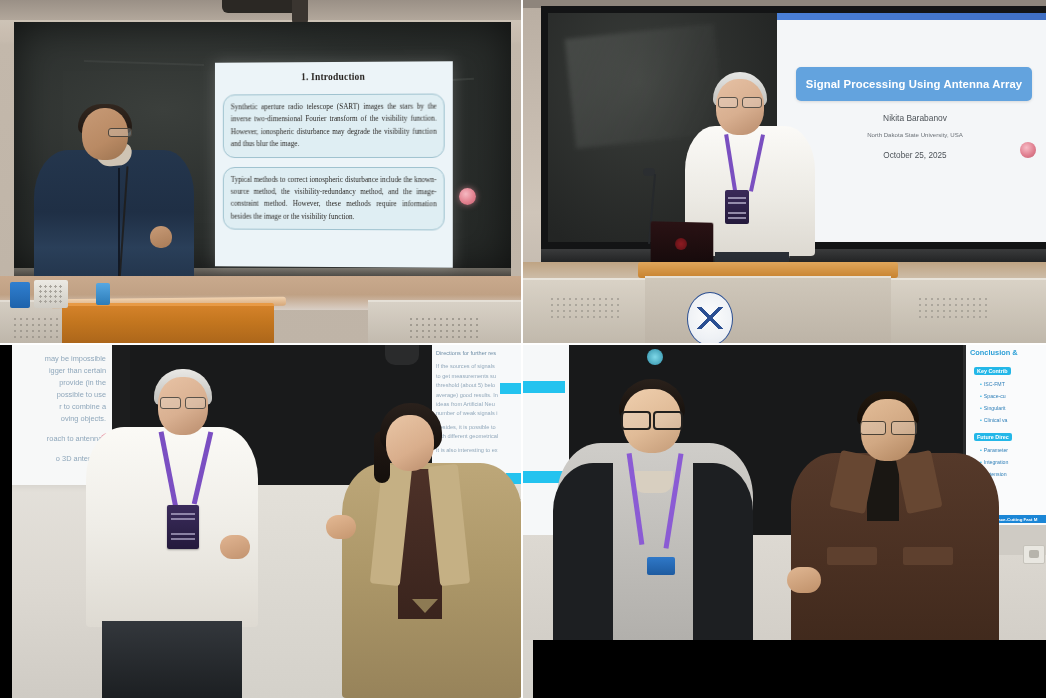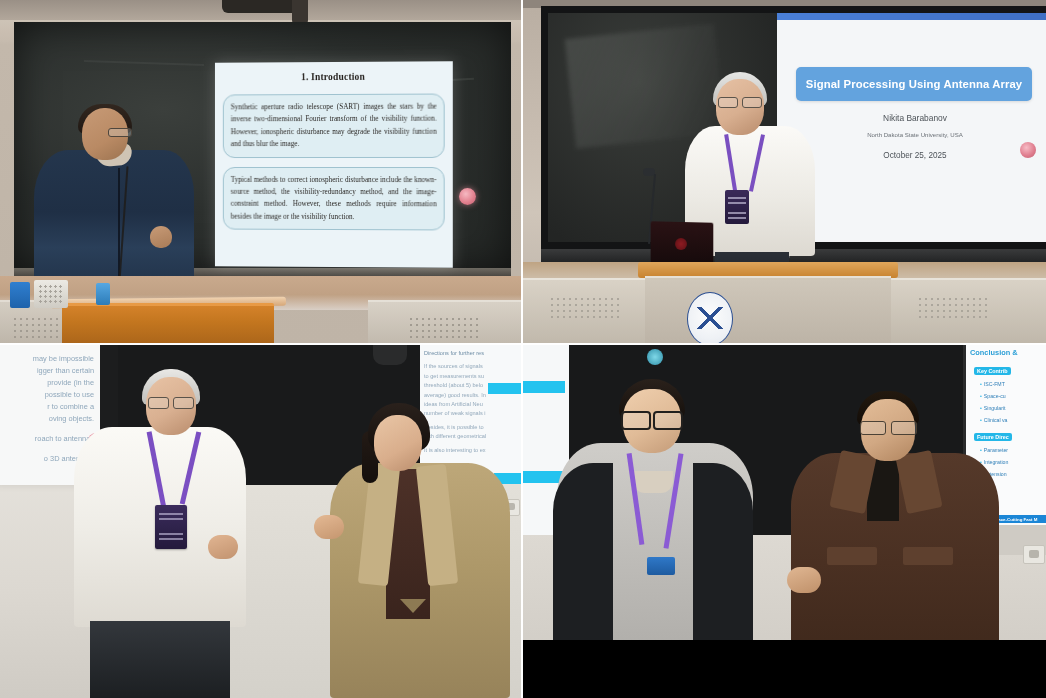--- a/index.html
+++ b/index.html
@@ -18,21 +18,21 @@
     overflow: hidden;
     background: #000;
   }
   .panel {
     position: absolute;
     overflow: hidden;
   }
   
   #panel-tl { left: 0;    top: 0;    width: 521px; height: 343px; }
   #panel-tr { left: 523px; top: 0;   width: 523px; height: 343px; }
-  #panel-bl { left: 0;    top: 345px; width: 521px; height: 353px; }
+  #panel-bl { left: 12px;    top: 345px; width: 521px; height: 353px; }
   #panel-br { left: 523px; top: 345px; width: 523px; height: 295px; }
 
   
   #panel-tl .room {
     position: absolute; inset: 0;
     background:
       linear-gradient(180deg,#bdb2a6 0%, #cdc3b6 6%, #c9bdb0 10%, #c6bbae 12%,
                       #c3b8ab 13%, #bfb4a7 100%);
   }
   #panel-tl .ceil-strip {

